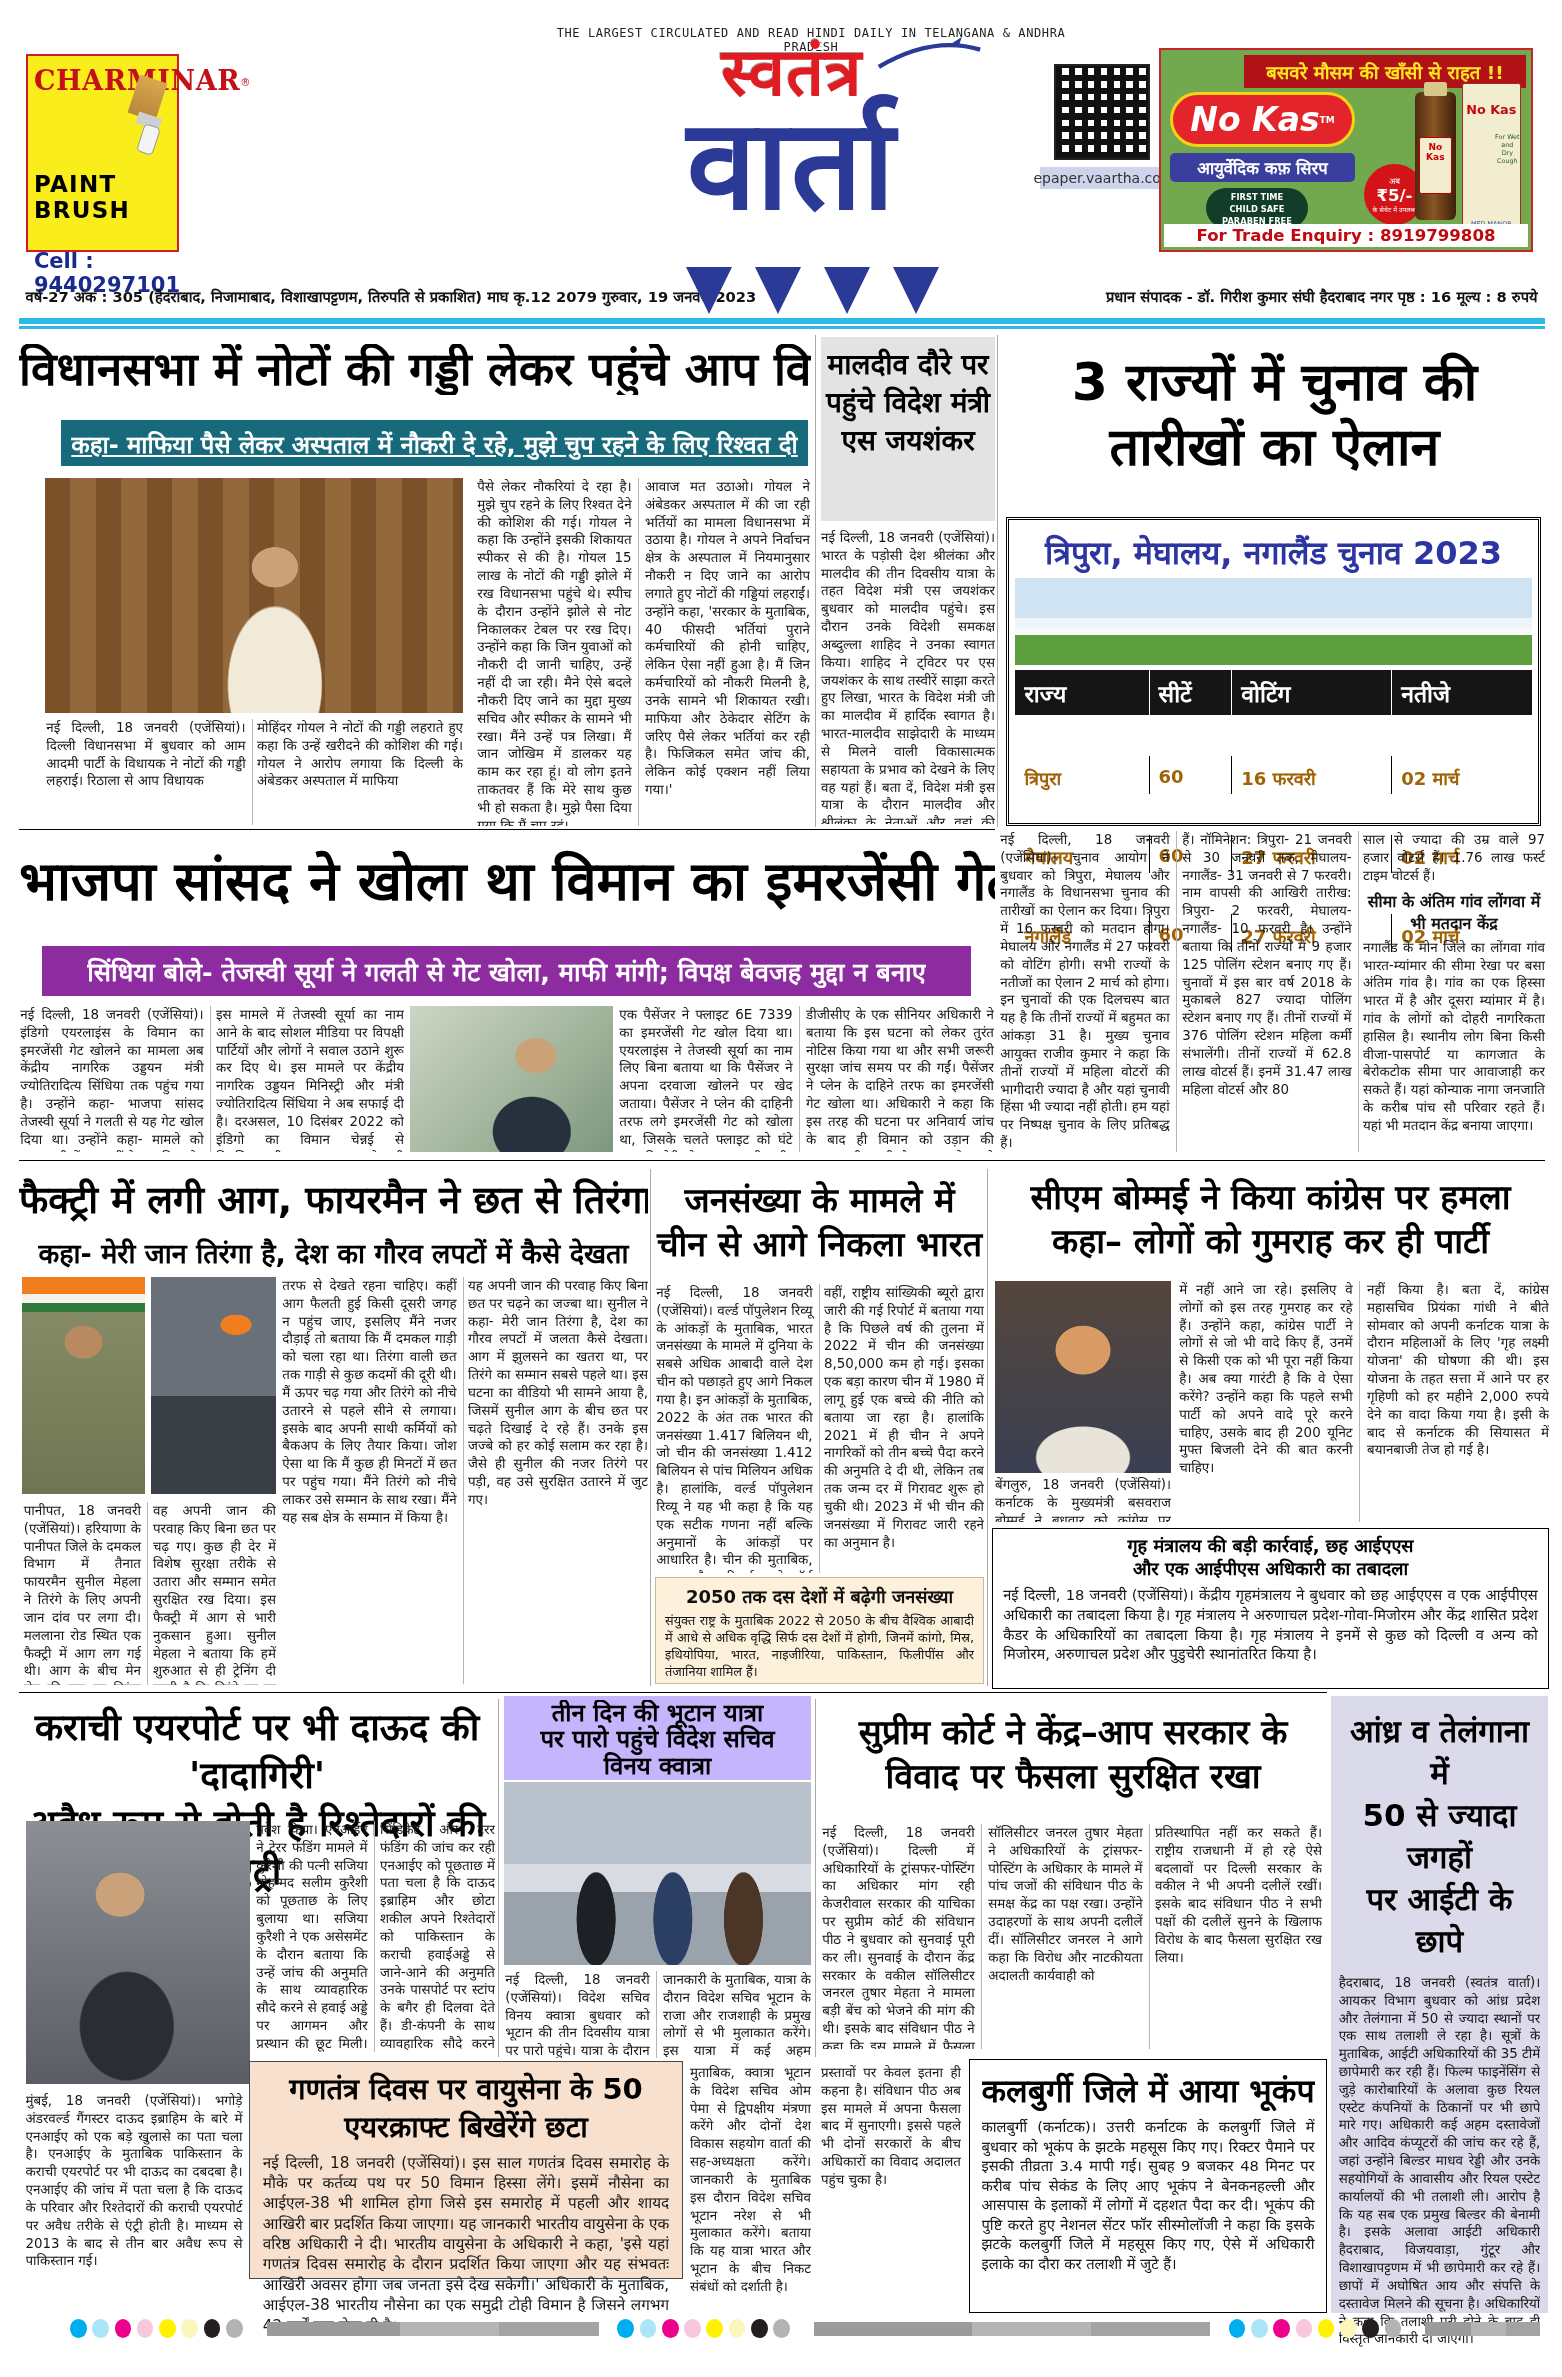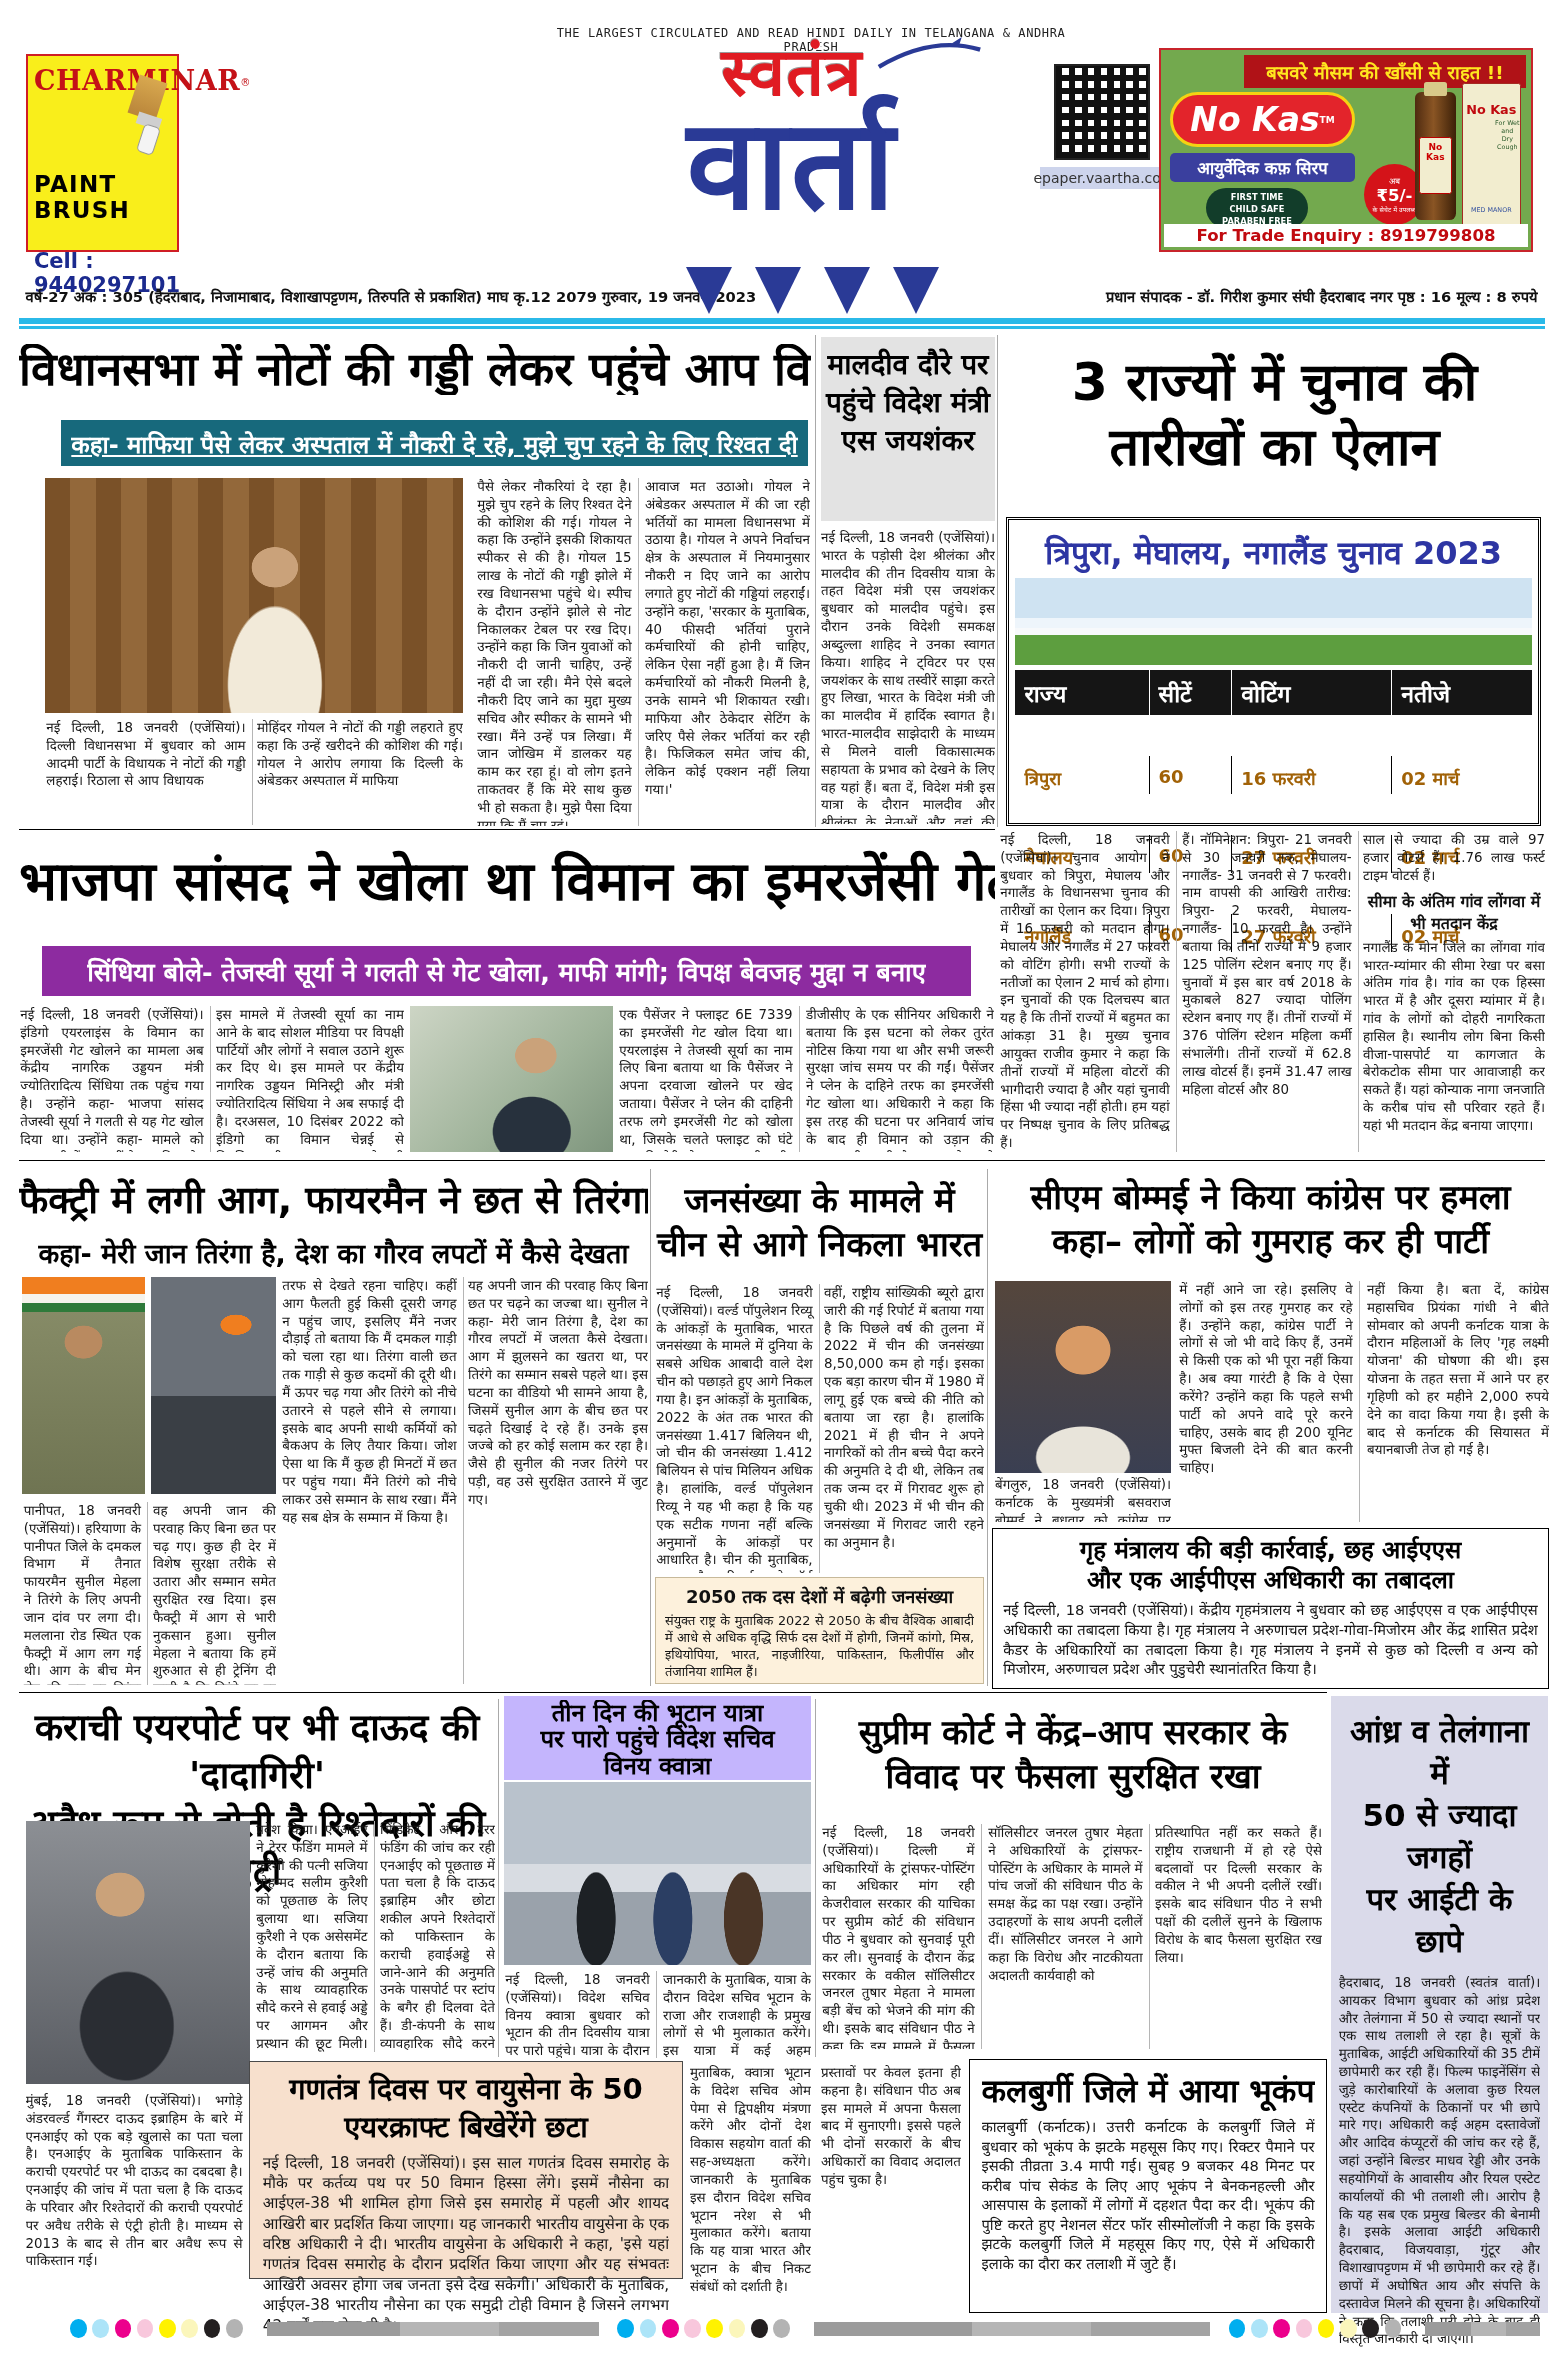--- a/index.html
+++ b/index.html
@@ -107,21 +107,21 @@
       <div style="font-size:8.3px;">अब</div>
       <div style="font-size:16.6px;font-weight:bold;">₹5/-</div>
       <div style="font-size:6.4px;">के सेचेट में उपलब्ध</div>
     </div>
     <div class="abs" style="right:75px;top:42px;width:41px;height:128px;background:linear-gradient(90deg,#4e2a10,#8a5524 45%,#3c2008);border-radius:6.4px;">
       <div class="abs" style="left:9px;top:-10.2px;width:23px;height:14px;background:#d8c98a;border-radius:2.6px;"></div>
       <div class="abs" style="left:3.8px;top:45px;width:33px;height:57px;background:#f2edcf;border-radius:2.6px;border:0.6px solid #b00;color:#c00;font-size:9px;font-weight:bold;text-align:center;padding-top:3.8px;">No Kas</div>
     </div>
     <div class="abs" style="right:10.2px;top:33px;width:59px;height:144px;background:#f2edcf;border:1.3px solid #a52a22;border-radius:2.6px;text-align:center;">
       <div style="color:#c00a0f;font-weight:bold;font-size:12.8px;margin-top:18px;">No Kas</div>
-      <div style="color:#2a5a2a;font-size:6.4px;margin-top:2px;padding-left:32px;">For Wet and Dry Cough</div>
+      <div style="color:#2a5a2a;font-size:6.4px;margin-top:16px;padding-left:32px;">For Wet and Dry Cough</div>
       <div style="color:#33509e;font-size:6.4px;margin-top:55px;">MED MANOR</div>
     </div>
     <div class="abs nokas-enquiry" style="left:2.6px;right:2.6px;bottom:2.6px;height:23px;">For Trade Enquiry : 8919799808</div>
   </div>
 
   <div class="abs dateline" style="left:25.5px;top:286px;">वर्ष-27 अंक : 305 (हैदराबाद, निजामाबाद, विशाखापट्टणम, तिरुपति से प्रकाशित) माघ कृ.12 2079 गुरुवार, 19 जनवरी 2023</div>
   <div class="abs dateline" style="right:25.5px;top:286px;">प्रधान संपादक - डॉ. गिरीश कुमार संघी हैदराबाद नगर पृष्ठ : 16 मूल्य : 8 रुपये</div>
   <div class="abs" style="left:674px;top:267px;">
     <span class="pennant"></span><span class="pennant"></span><span class="pennant"></span><span class="pennant"></span>
   </div>
@@ -242,21 +242,21 @@
   </div>
   <div class="abs photo" style="left:995px;top:1281px;width:176px;height:192px;background:
       radial-gradient(ellipse 45px 40px at 50% 36%, #d99b66 0 60%, transparent 62%),
       radial-gradient(ellipse 77px 51px at 50% 92%, #e8e4da 0 60%, transparent 62%),
       linear-gradient(180deg,#55463c,#3a3f52);"></div>
   <div class="abs bodytxt" style="left:995px;top:1476px;width:176px;height:46px;">बेंगलुरु, 18 जनवरी (एजेंसियां)। कर्नाटक के मुख्यमंत्री बसवराज बोम्मई ने बुधवार को कांग्रेस पर हमला बोलते हुए कहा कि कांग्रेस पार्टी के नेता जानते हैं कि वे सत्ता</div>
   <div class="abs bodytxt bcol" style="left:1178px;top:1281px;width:182px;height:241px;">में नहीं आने जा रहे। इसलिए वे लोगों को इस तरह गुमराह कर रहे हैं। उन्होंने कहा, कांग्रेस पार्टी ने लोगों से जो भी वादे किए हैं, उनमें से किसी एक को भी पूरा नहीं किया है। अब क्या गारंटी है कि वे ऐसा करेंगे? उन्होंने कहा कि पहले सभी पार्टी को अपने वादे पूरे करने चाहिए, उसके बाद ही 200 यूनिट मुफ्त बिजली देने की बात करनी चाहिए।</div>
   <div class="abs bodytxt nr" style="left:1367px;top:1281px;width:182px;height:241px;">नहीं किया है। बता दें, कांग्रेस महासचिव प्रियंका गांधी ने बीते सोमवार को अपनी कर्नाटक यात्रा के दौरान महिलाओं के लिए 'गृह लक्ष्मी योजना' की घोषणा की थी। इस योजना के तहत सत्ता में आने पर हर गृहिणी को हर महीने 2,000 रुपये देने का वादा किया गया है। इसी के बाद से कर्नाटक की सियासत में बयानबाजी तेज हो गई है।</div>
 
   <div class="abs boxed" style="left:992px;top:1528px;width:557px;height:161px;padding:6.4px 10.2px;">
-    <div class="hl2" style="font-size:24px;font-weight:bold;line-height:1.25;">
+    <div class="hl2" style="font-size:18px;font-weight:bold;line-height:1.25;">
       <div>गृह मंत्रालय की बड़ी कार्रवाई, छह आईएएस</div>
       <div>और एक आईपीएस अधिकारी का तबादला</div>
     </div>
     <div class="bodytxt" style="font-size:14.7px;margin-top:5.1px;">नई दिल्ली, 18 जनवरी (एजेंसियां)। केंद्रीय गृहमंत्रालय ने बुधवार को छह आईएएस व एक आईपीएस अधिकारी का तबादला किया है। गृह मंत्रालय ने अरुणाचल प्रदेश-गोवा-मिजोरम और केंद्र शासित प्रदेश कैडर के अधिकारियों का तबादला किया है। गृह मंत्रालय ने इनमें से कुछ को दिल्ली व अन्य को मिजोरम, अरुणाचल प्रदेश और पुडुचेरी स्थानांतरित किया है।</div>
   </div>
 
   <div class="abs hrule" style="left:19px;top:1692px;width:1308px;height:1.3px;"></div>
 
   <div class="abs hl2" style="left:19px;top:1704px;width:476px;font-size:37px;font-weight:bold;line-height:1.3;">
     <div>कराची एयरपोर्ट पर भी दाऊद की 'दादागिरी'</div>

